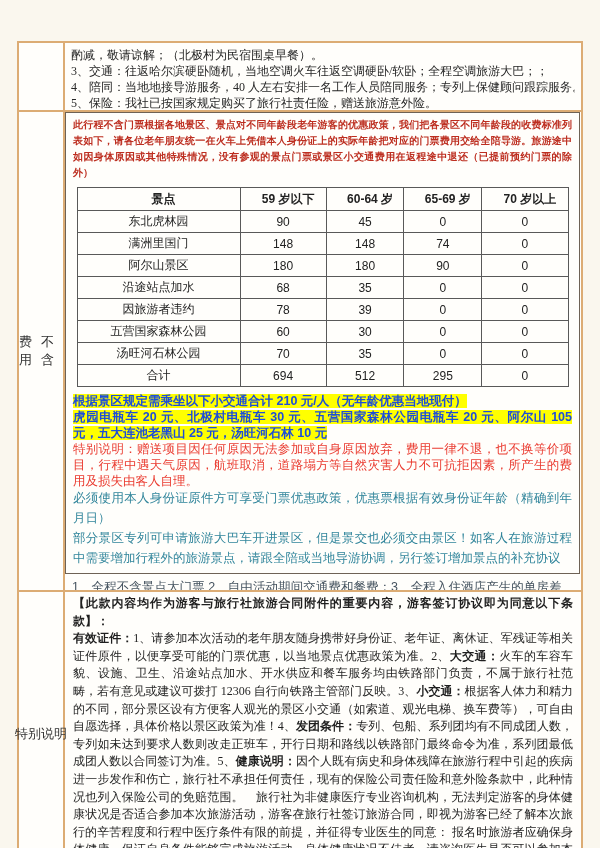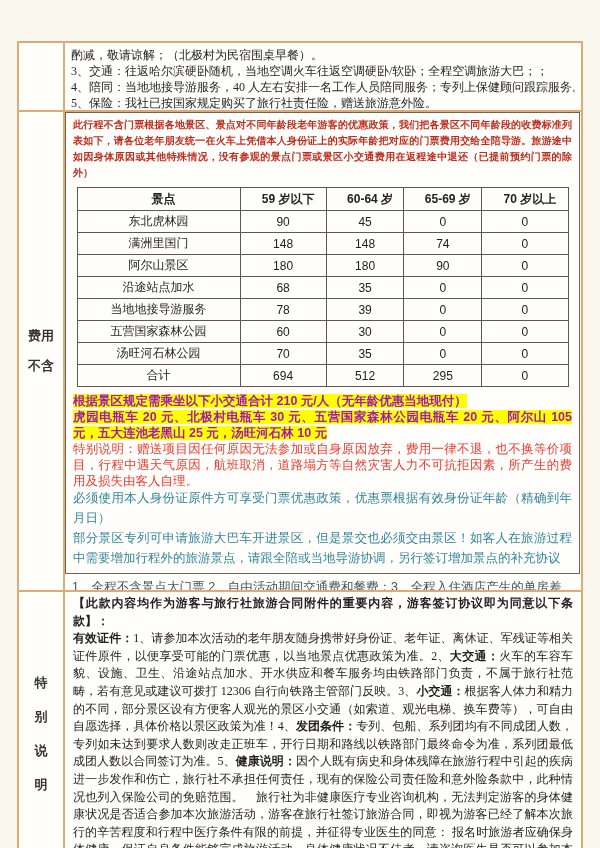--- a/index.html
+++ b/index.html
@@ -14,22 +14,22 @@
   .doc{
     position:absolute;left:17px;top:41px;width:566px;height:820px;
     border:2px solid #dcac74;background:#fffefb;
     box-sizing:border-box;
     display:flex;flex-direction:column;
   }
   .row{display:flex;flex-direction:row;border-bottom:2px solid #dcac74;box-sizing:border-box;}
   .row:last-child{border-bottom:none;}
   .label-cell{
     width:46px;flex:0 0 46px;border-right:2px solid #dcac74;box-sizing:border-box;
-    display:flex;flex-direction:column;align-items:center;justify-content:center;
-    font-size:13px;color:#333;background:#fffefb;font-weight:bold;
+    display:flex;flex-direction:row;align-items:center;justify-content:center;
+    font-size:13px;color:#333;background:#fffefb;
   }
   .content-cell{flex:1;min-width:0;box-sizing:border-box;overflow:hidden;}
   
   .row-top{height:69px;flex:0 0 69px;}
   .top-lines{padding:4px 6px 0 6px;font-size:12px;line-height:16px;color:#262626;}
   .top-lines .line{white-space:nowrap;overflow:hidden;}
   
   .row-fee{height:480px;flex:0 0 480px;}
   .inner-box{
     border:1px solid #6e6255;box-sizing:border-box;margin:0 1px 0 0;
@@ -41,21 +41,21 @@
   }
   .price-table{border-collapse:collapse;margin:4px auto 4px auto;width:492px;
     font-family:"Liberation Sans", sans-serif;font-size:12px;color:#222;}
   .price-table th,.price-table td{
     border:1px solid #595959;text-align:center;height:21px;padding:0 2px;
     font-weight:normal;
   }
   .price-table th{font-weight:bold;height:22px;padding-left:12px;}
   .price-table .c0{width:148px;}
   .hl-lines{padding:2px 7px 0 7px;font-family:"Liberation Sans", sans-serif;
-    font-size:12.5px;font-weight:bold;line-height:16px;color:#a21caf;text-align:justify;}
+    font-size:12.5px;font-weight:bold;line-height:16px;color:#1d4ed8;text-align:justify;}
   .hl-lines .line span{background:#ffff00;}
   .special-red{
     padding:0 7px;font-family:"Liberation Sans", sans-serif;font-size:12.5px;
     line-height:16px;color:#ea3b30;text-align:justify;
   }
   .teal-lines{padding:0 7px 4px 7px;font-family:Liberation Mono, monospace;
     font-size:12.5px;line-height:20px;color:#31859b;text-align:justify;}
   .excluded-items{
     padding:5px 7px 0 7px;font-family:"Liberation Sans", sans-serif;
     font-size:12.5px;line-height:17.5px;color:#44525e;text-align:justify;
@@ -135,21 +135,21 @@
                   <td>0</td>
                 </tr>
                 <tr>
                   <td class="c0">沿途站点加水</td>
                   <td>68</td>
                   <td>35</td>
                   <td>0</td>
                   <td>0</td>
                 </tr>
                 <tr>
-                  <td class="c0">当地地接导游服务</td>
+                  <td class="c0">因旅游者违约</td>
                   <td>78</td>
                   <td>39</td>
                   <td>0</td>
                   <td>0</td>
                 </tr>
                 <tr>
                   <td class="c0">五营国家森林公园</td>
                   <td>60</td>
                   <td>30</td>
                   <td>0</td>

